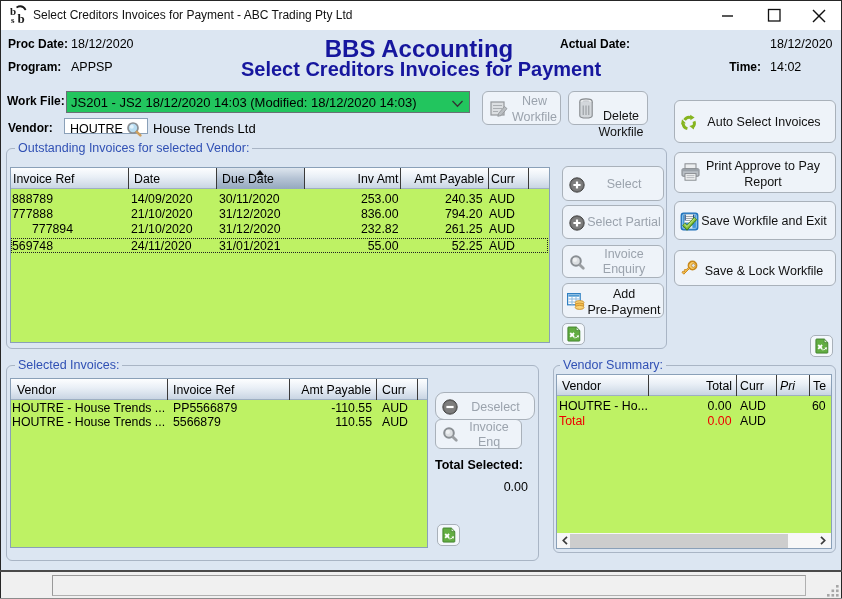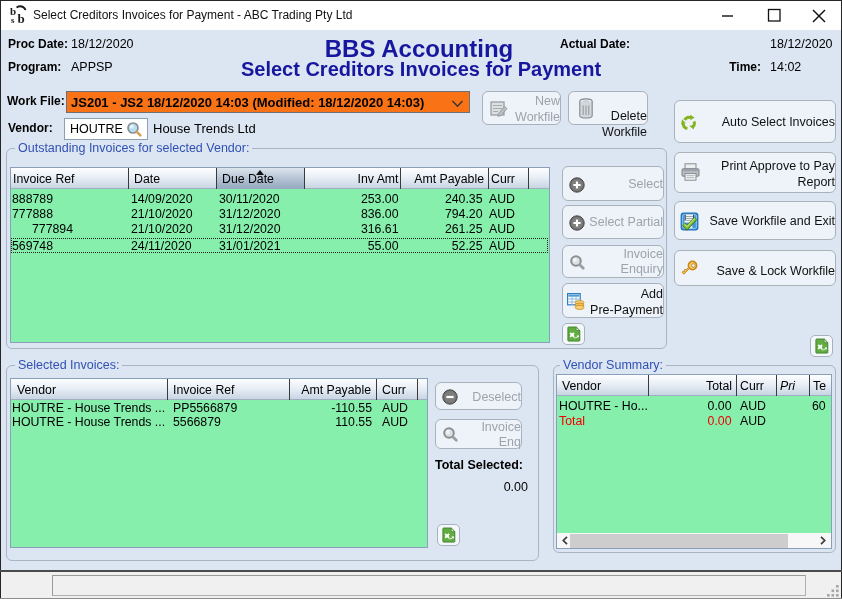--- a/index.html
+++ b/index.html
@@ -12,32 +12,32 @@
 }
 .abs { position:absolute; }
 .b { font-weight:bold; }
 .lab { position:absolute; font-weight:bold; font-size:12px; line-height:15px; color:#000; white-space:nowrap; }
 .val { position:absolute; font-size:12.5px; line-height:15px; color:#000; white-space:nowrap; }
 .navy { color:#16169e; }
 
 .group { position:absolute; border:1px solid #a9b5c5; border-radius:6px; }
 .group-label { position:absolute; font-size:12.5px; line-height:14px; color:#3050b4; background:#dce6f2; padding:0 3px; white-space:nowrap; }
 
-.tbl { position:absolute; background:#86efac; border:1px solid #8aa0b8; }
+.tbl { position:absolute; background:#bef264; border:1px solid #8aa0b8; }
 .thead { position:absolute; left:0; top:0; right:0; height:21px;
   background:linear-gradient(180deg,#fdfeff 0%,#e9eff6 45%,#c9d5e3 100%);
   border-bottom:1px solid #9eafc2; }
 .hdiv { position:absolute; top:0; width:1px; height:21px; background:#3a3a3a; }
 .hcell { position:absolute; top:4px; font-size:12.3px; line-height:14px; color:#000; white-space:nowrap; }
 .cell { position:absolute; font-size:12.3px; color:#000; white-space:nowrap; height:15px; line-height:15px; }
 .cell.red { color:#ee0000; }
 .sel-hdr { background:linear-gradient(180deg,#dde5ee 0%,#b5c3d4 50%,#94a8be 100%); border-left:1px solid #3a3a3a; }
 
 .btn { position:absolute; border:1px solid #a9b1ba; border-radius:6px; background:#eef3f9;
-  font-size:12.5px; color:#111; text-align:right; white-space:nowrap; }
+  font-size:12.5px; color:#111; text-align:center; white-space:nowrap; }
 .btn .ic { position:absolute; }
 .btn .lbl { position:absolute; right:0; }
 .btn.dis { color:#9ba3ad; }
 .xlbtn { position:absolute; width:23px; height:22px; border:1px solid #a9b1ba; border-radius:5px; background:#f4f8fc; }
 .xlbtn svg { position:absolute; left:3px; top:2px; }
 </style>
 </head>
 <body>
 
 <svg width="0" height="0" style="position:absolute">
@@ -101,29 +101,29 @@
 <div class="val" style="left:71px; top:60px;">APPSP</div>
 <div class="lab" style="left:560px; top:37px; width:201px; text-align:left;">Actual Date:</div>
 <div class="val" style="left:770px; top:37px;">18/12/2020</div>
 <div class="lab" style="left:560px; top:60px; width:201px; text-align:right;">Time:</div>
 <div class="val" style="left:770px; top:60px;">14:02</div>
 
 <div class="abs b navy" style="left:0px; top:37px; width:838px; text-align:center; font-size:24px; line-height:24px;">BBS Accounting</div>
 <div class="abs b navy" style="left:0px; top:58.5px; width:842px; text-align:center; font-size:20px; line-height:20px;">Select Creditors Invoices for Payment</div>
 
 <div class="lab" style="left:7px; top:94px;">Work File:</div>
-<div class="abs" style="left:66px; top:91px; width:404px; height:22px; background:#f97316; border:1px solid #6a7076;font-weight:bold;">
+<div class="abs" style="left:66px; top:91px; width:404px; height:22px; background:#22c55e; border:1px solid #6a7076;">
   <div class="abs" style="left:4px; top:3px; font-size:13px; line-height:15px; white-space:nowrap;">JS201 - JS2 18/12/2020 14:03 (Modified: 18/12/2020 14:03)</div>
   <svg class="abs" style="left:384px; top:8px;" width="13" height="8" viewBox="0 0 13 8">
     <path d="M1.5 1 L6.5 6.3 L11.5 1" stroke="#333" stroke-width="1.3" fill="none"></path>
   </svg>
 </div>
 
 <div class="lab" style="left:8px; top:121px;">Vendor:</div>
-<div class="abs" style="left:64px; top:118px; width:84px; height:22px; background:#fff; border:1px solid #8aa0b8;">
+<div class="abs" style="left:64px; top:118px; width:84px; height:16px; background:#fff; border:1px solid #8aa0b8;">
   <div class="abs" style="left:5px; top:3px; font-size:12.5px; line-height:15px;">HOUTRE</div>
   <svg class="abs" style="left:61px; top:2px;" width="17" height="17">
       <use href="#mag"></use>
     </svg>
 </div>
 <div class="abs" style="left:153px; top:121px; font-size:13px; line-height:15px; white-space:nowrap;">House Trends Ltd</div>
 
 <div class="btn dis" style="left:482px; top:91px; width:79px; height:34px;">
   <svg class="ic" style="left:7px; top:8px;" width="19" height="18" viewBox="0 0 19 18">
     <rect x="1" y="2" width="13" height="13" fill="#dcdfe2" stroke="#94989c" stroke-width="1.2"></rect>
@@ -172,21 +172,21 @@
   <div class="cell" style="left:1px;top:38.75px;">777888</div>
   <div class="cell" style="left:120px;top:38.75px;">21/10/2020</div>
   <div class="cell" style="left:208px;top:38.75px;">31/12/2020</div>
   <div class="cell" style="left:313px;top:38.75px; width:74.5px; text-align:right;">836.00</div>
   <div class="cell" style="left:395px;top:38.75px; width:76.5px; text-align:right;">794.20</div>
   <div class="cell" style="left:478px;top:38.75px;">AUD</div>
 
   <div class="cell" style="left:1px;top:53.5px;padding-left:20px;">777894</div>
   <div class="cell" style="left:120px;top:53.5px;">21/10/2020</div>
   <div class="cell" style="left:208px;top:53.5px;">31/12/2020</div>
-  <div class="cell" style="left:313px;top:53.5px; width:74.5px; text-align:right;">316.61</div>
+  <div class="cell" style="left:313px;top:53.5px; width:74.5px; text-align:right;">232.82</div>
   <div class="cell" style="left:395px;top:53.5px; width:76.5px; text-align:right;">261.25</div>
   <div class="cell" style="left:478px;top:53.5px;">AUD</div>
 
   <div class="abs" style="left:0px; top:69.5px; width:537px; height:15.5px; border:1px dotted #222;"></div>
   <div class="cell" style="left:1px;top:71px;">569748</div>
   <div class="cell" style="left:120px;top:71px;">24/11/2020</div>
   <div class="cell" style="left:208px;top:71px;">31/01/2021</div>
   <div class="cell" style="left:313px;top:71px; width:74.5px; text-align:right;">55.00</div>
   <div class="cell" style="left:395px;top:71px; width:76.5px; text-align:right;">52.25</div>
   <div class="cell" style="left:478px;top:71px;">AUD</div>
@@ -300,21 +300,21 @@
   <div class="cell" style="left:1px;top:21.5px;">HOUTRE - House Trends ...</div>
   <div class="cell" style="left:162px;top:21.5px;">PP5566879</div>
   <div class="cell" style="left:285px;top:21.5px; width:76px; text-align:right;">-110.55</div>
   <div class="cell" style="left:371px;top:21.5px;">AUD</div>
   <div class="cell" style="left:1px;top:36.25px;">HOUTRE - House Trends ...</div>
   <div class="cell" style="left:162px;top:36.25px;">5566879</div>
   <div class="cell" style="left:285px;top:36.25px; width:76px; text-align:right;">110.55</div>
   <div class="cell" style="left:371px;top:36.25px;">AUD</div>
 </div>
 
-<div class="btn dis" style="left:435px; top:382px; width:87px; height:28px;">
+<div class="btn dis" style="left:435px; top:392px; width:100px; height:28px;border-radius:9px;">
   <svg class="ic" style="left:6px; top:6px;" width="16" height="16">
       <use href="#minusc"></use>
     </svg>
   <div class="lbl" style="left:21px; top:6.5px;">Deselect</div>
 </div>
 <div class="btn dis" style="left:435px; top:419px; width:87px; height:30px;">
   <svg class="ic" style="left:6px; top:6px;" width="17" height="17">
       <use href="#magd"></use>
     </svg>
   <div class="lbl" style="left:21px; top:0px; line-height:14.5px;">Invoice<br>Enq</div>

